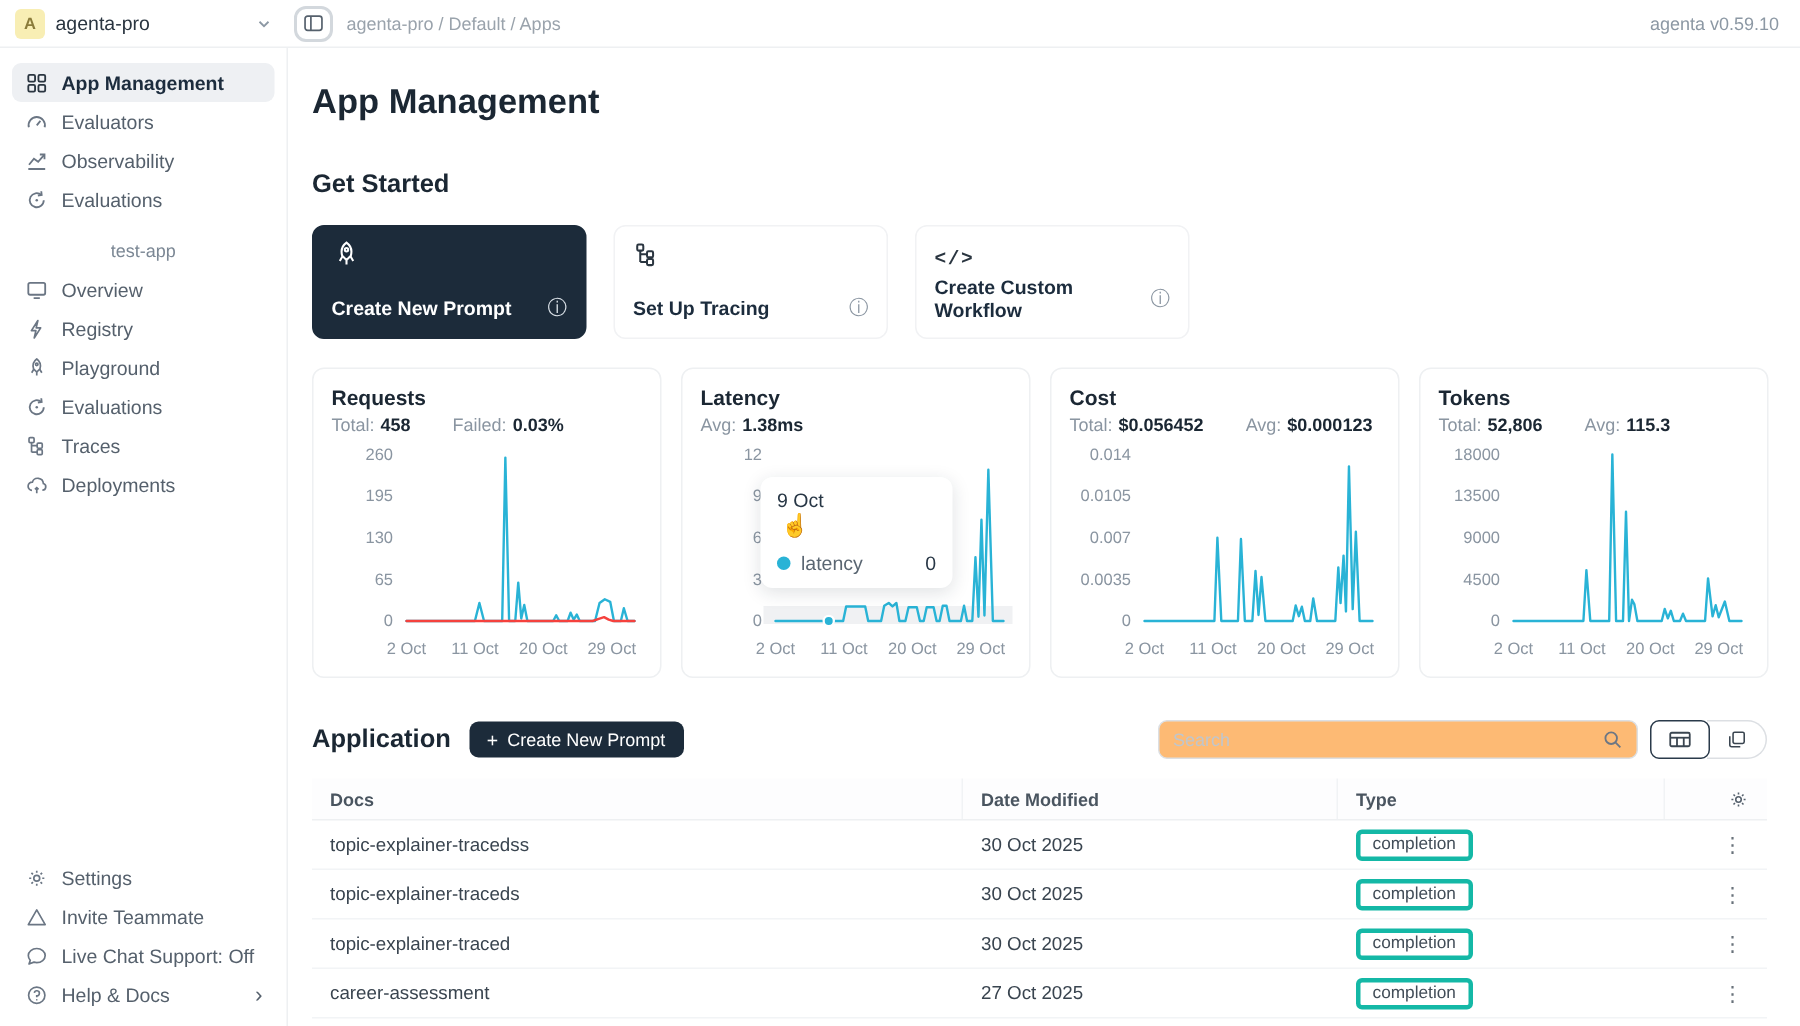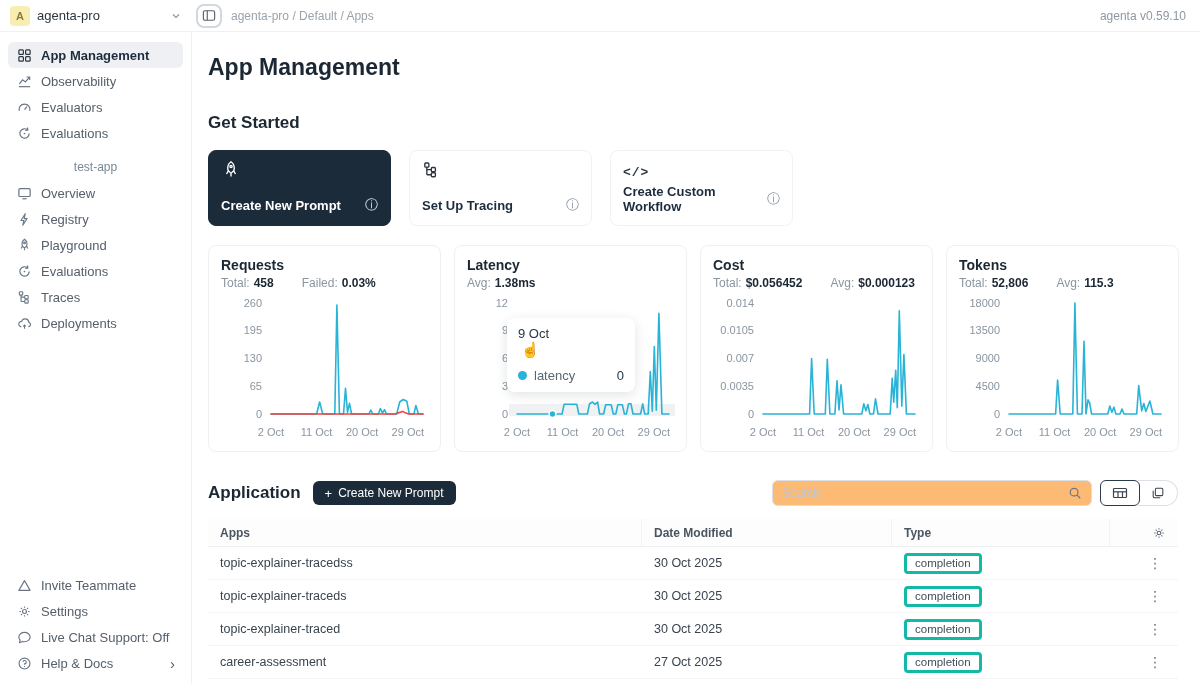--- a/index.html
+++ b/index.html
@@ -132,36 +132,36 @@
             <rect x="9.2" y="9.2" width="4.8" height="4.8" rx="1"></rect>
           </svg>
         </span>
         <span class="nav-label">App Management</span>
       </div>
 
 
       <div class="nav-item">
         <span class="nav-icon">
           <svg width="15" height="15" viewBox="0 0 16 16" fill="none" stroke="currentColor" stroke-width="1.3">
+            <path d="M2.4 11.6a5.8 5.8 0 1 1 11.2 0"></path>
+            <path d="M8 10.2 10.6 7"></path>
+          </svg>
+        </span>
+        <span class="nav-label">Evaluators</span>
+      </div>
+
+      <div class="nav-item">
+        <span class="nav-icon">
+          <svg width="15" height="15" viewBox="0 0 16 16" fill="none" stroke="currentColor" stroke-width="1.3">
             <path d="M2 13.5h12"></path>
             <polyline points="2.5,10.5 6,6.2 9,8.4 13.3,3.4"></polyline>
             <polyline points="10.2,3.2 13.5,3.2 13.5,6.5"></polyline>
           </svg>
         </span>
         <span class="nav-label">Observability</span>
-      </div>
-
-      <div class="nav-item">
-        <span class="nav-icon">
-          <svg width="15" height="15" viewBox="0 0 16 16" fill="none" stroke="currentColor" stroke-width="1.3">
-            <path d="M2.4 11.6a5.8 5.8 0 1 1 11.2 0"></path>
-            <path d="M8 10.2 10.6 7"></path>
-          </svg>
-        </span>
-        <span class="nav-label">Evaluators</span>
       </div>
 
       <div class="nav-item">
         <span class="nav-icon">
           <svg width="15" height="15" viewBox="0 0 16 16" fill="none" stroke="currentColor" stroke-width="1.3">
             <path d="M13 8A5 5 0 1 1 11.3 4.2"></path>
             <polyline points="11.2,1.6 11.5,4.3 8.8,4.6"></polyline>
             <circle cx="8" cy="8" r="0.9" fill="currentColor" stroke="none"></circle>
           </svg>
         </span>
@@ -231,36 +231,36 @@
             <path d="M8 13.6V9.8M6.7 11 8 9.7 9.3 11"></path>
           </svg>
         </span>
         <span class="nav-label">Deployments</span>
       </div>
     </nav>
   <nav class="foot-nav">
 
       <div class="nav-item">
         <span class="nav-icon">
-          <svg width="15" height="15" viewBox="0 0 16 16" fill="none" stroke="currentColor" stroke-width="1.2" stroke-linejoin="round">
-            <path d="M8 2.8 14 13.2H2z"></path>
-          </svg>
-        </span>
-        <span class="nav-label">Invite Teammate</span>
-
-      </div>
-
-      <div class="nav-item">
-        <span class="nav-icon">
           <svg width="15" height="15" viewBox="0 0 16 16" fill="none" stroke="currentColor" stroke-width="1.2">
             <circle cx="8" cy="8" r="2.1"></circle>
             <path d="M8 2.6v1.5M8 11.9v1.5M2.6 8h1.5M11.9 8h1.5M4.2 4.2l1.1 1.1M10.7 10.7l1.1 1.1M11.8 4.2l-1.1 1.1M5.3 10.7 4.2 11.8"></path>
           </svg>
         </span>
         <span class="nav-label">Settings</span>
+
+      </div>
+
+      <div class="nav-item">
+        <span class="nav-icon">
+          <svg width="15" height="15" viewBox="0 0 16 16" fill="none" stroke="currentColor" stroke-width="1.2" stroke-linejoin="round">
+            <path d="M8 2.8 14 13.2H2z"></path>
+          </svg>
+        </span>
+        <span class="nav-label">Invite Teammate</span>
 
       </div>
 
       <div class="nav-item">
         <span class="nav-icon">
           <svg width="15" height="15" viewBox="0 0 16 16" fill="none" stroke="currentColor" stroke-width="1.2" stroke-linejoin="round">
             <path d="M8 2.5c3.3 0 6 2.2 6 5s-2.7 5-6 5c-.7 0-1.4-.1-2-.3L2.5 13.5l.9-2.6C2.5 10 2 8.8 2 7.5c0-2.8 2.7-5 6-5z"></path>
           </svg>
         </span>
         <span class="nav-label">Live Chat Support: Off</span>
@@ -451,21 +451,21 @@
               <rect x="5" y="2.5" width="8.5" height="8.5" rx="1.2"></rect>
               <path d="M2.5 5.5v6.5a1.5 1.5 0 0 0 1.5 1.5h6.5"></path>
             </svg>
         </div>
       </div>
     </div>
   </div>
 
   <div class="table">
     <div class="thead">
-      <div class="cell name">Apps</div>
+      <div class="cell name">Docs</div>
       <div class="cell date">Date Modified</div>
       <div class="cell type">Type</div>
       <div class="cell actions">
           <span class="col-gear">
         <svg width="14" height="14" viewBox="0 0 16 16" fill="none" stroke="currentColor" stroke-width="1.2">
               <circle cx="8" cy="8" r="2.1"></circle>
               <path d="M8 2.6v1.5M8 11.9v1.5M2.6 8h1.5M11.9 8h1.5M4.2 4.2l1.1 1.1M10.7 10.7l1.1 1.1M11.8 4.2l-1.1 1.1M5.3 10.7 4.2 11.8"></path>
             </svg>
       </span>
         </div>

